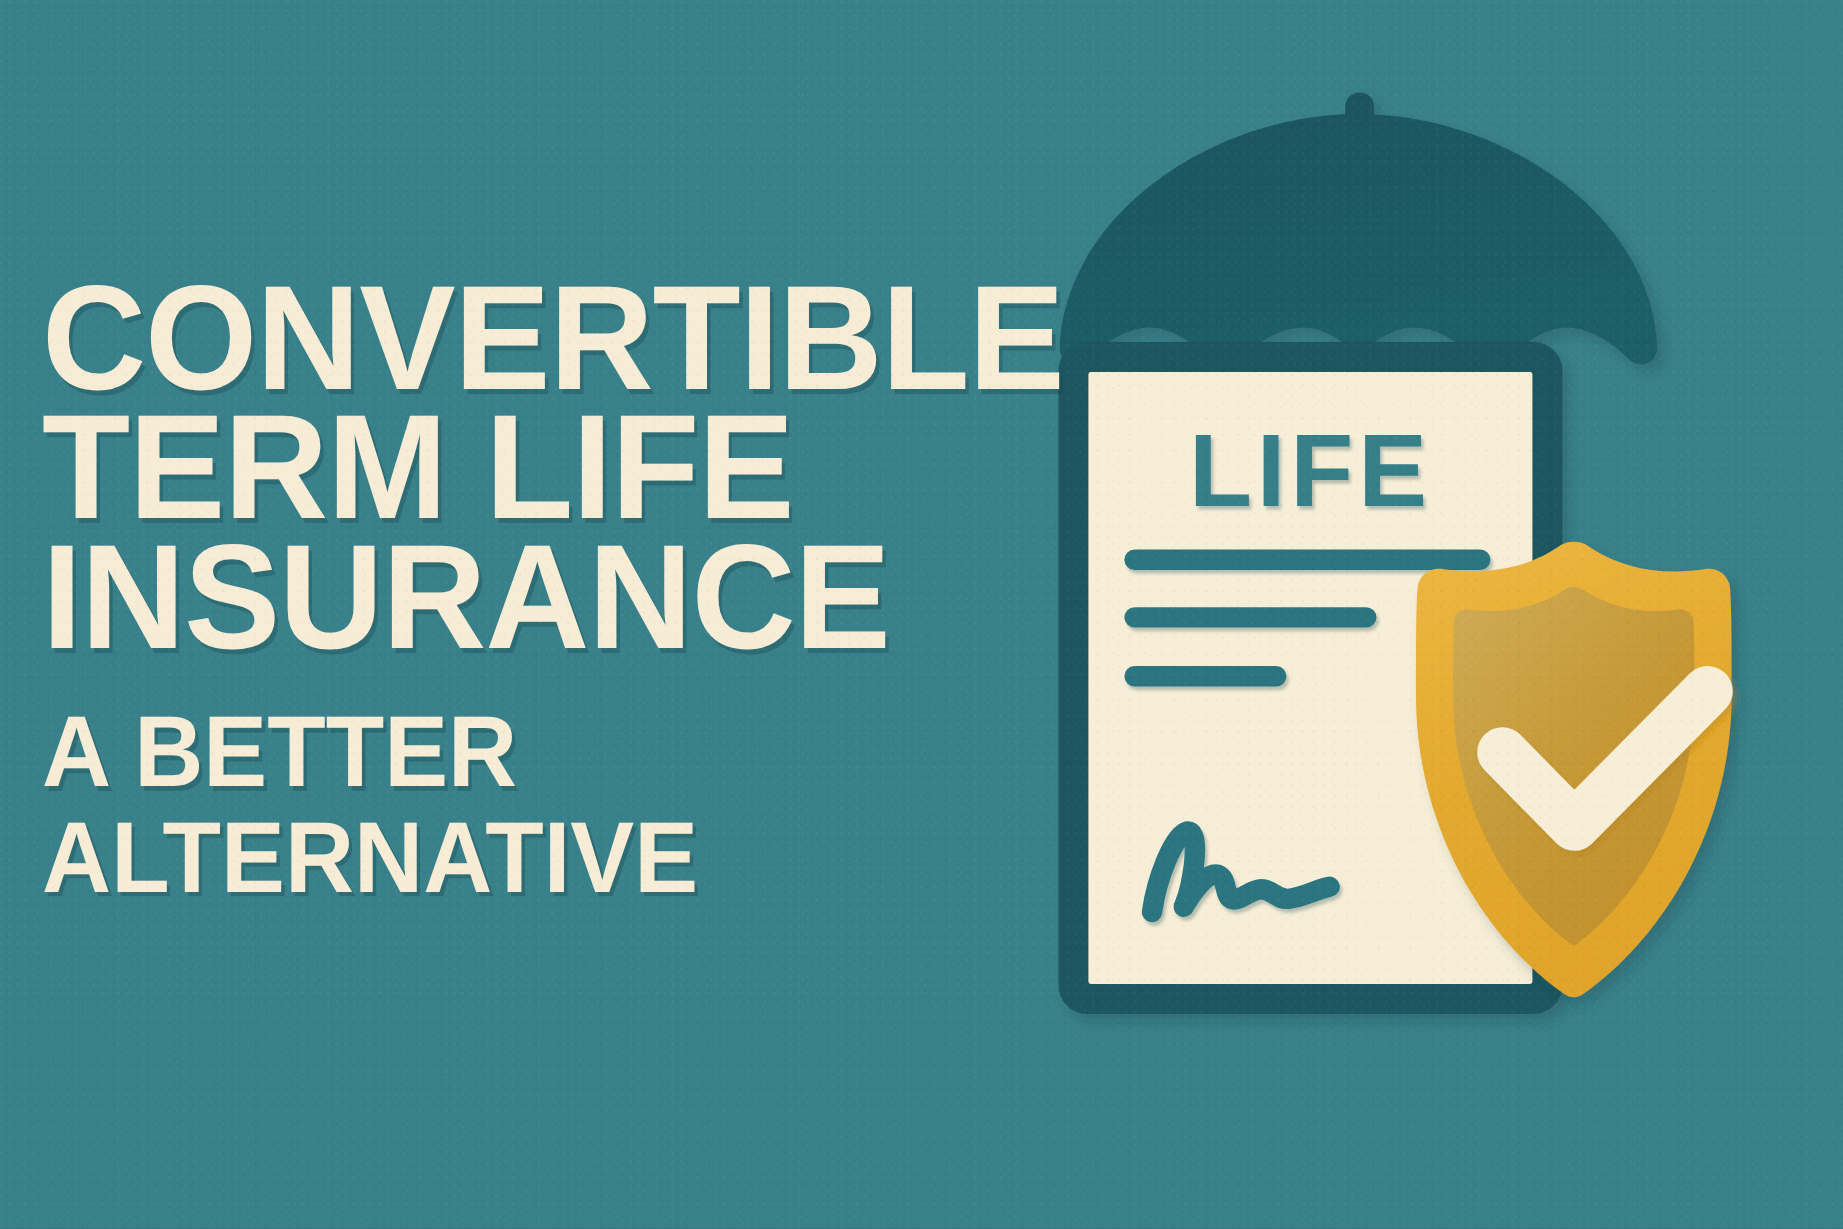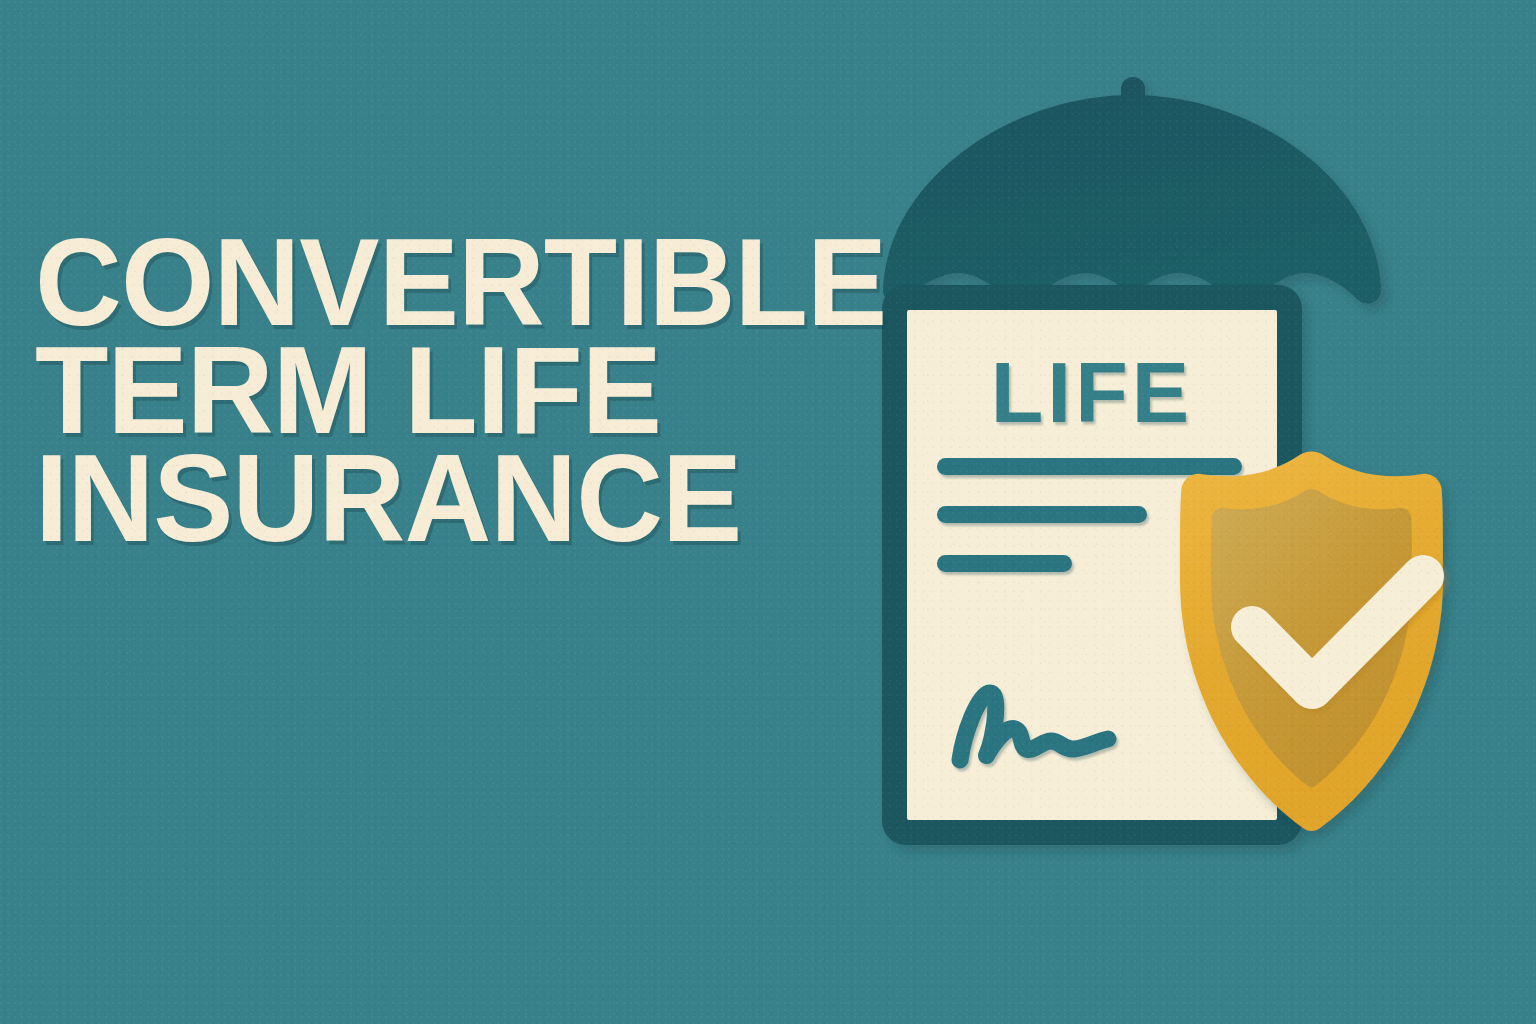--- a/index.html
+++ b/index.html
@@ -86,20 +86,24 @@
 </style>
 </head>
 <body>
 
 <div id="poster">
 
   <div id="textblock">
     <h1 class="headline">CONVERTIBLE</h1>
     <h1 class="headline">TERM LIFE</h1>
     <h1 class="headline">INSURANCE</h1>
+    <div id="sub-wrap">
+      <h2 class="subline">A BETTER</h2>
+      <h2 class="subline">ALTERNATIVE</h2>
+    </div>
   </div>
 
   <div id="art">
     <svg viewBox="0 0 620 850" xmlns="http://www.w3.org/2000/svg">
       <defs>
         <linearGradient id="gShieldOuter" x1="0" y1="0" x2="0.3" y2="1">
           <stop offset="0%" stop-color="#edb740"></stop>
           <stop offset="55%" stop-color="#e3a92e"></stop>
           <stop offset="100%" stop-color="#e0a42a"></stop>
         </linearGradient>

